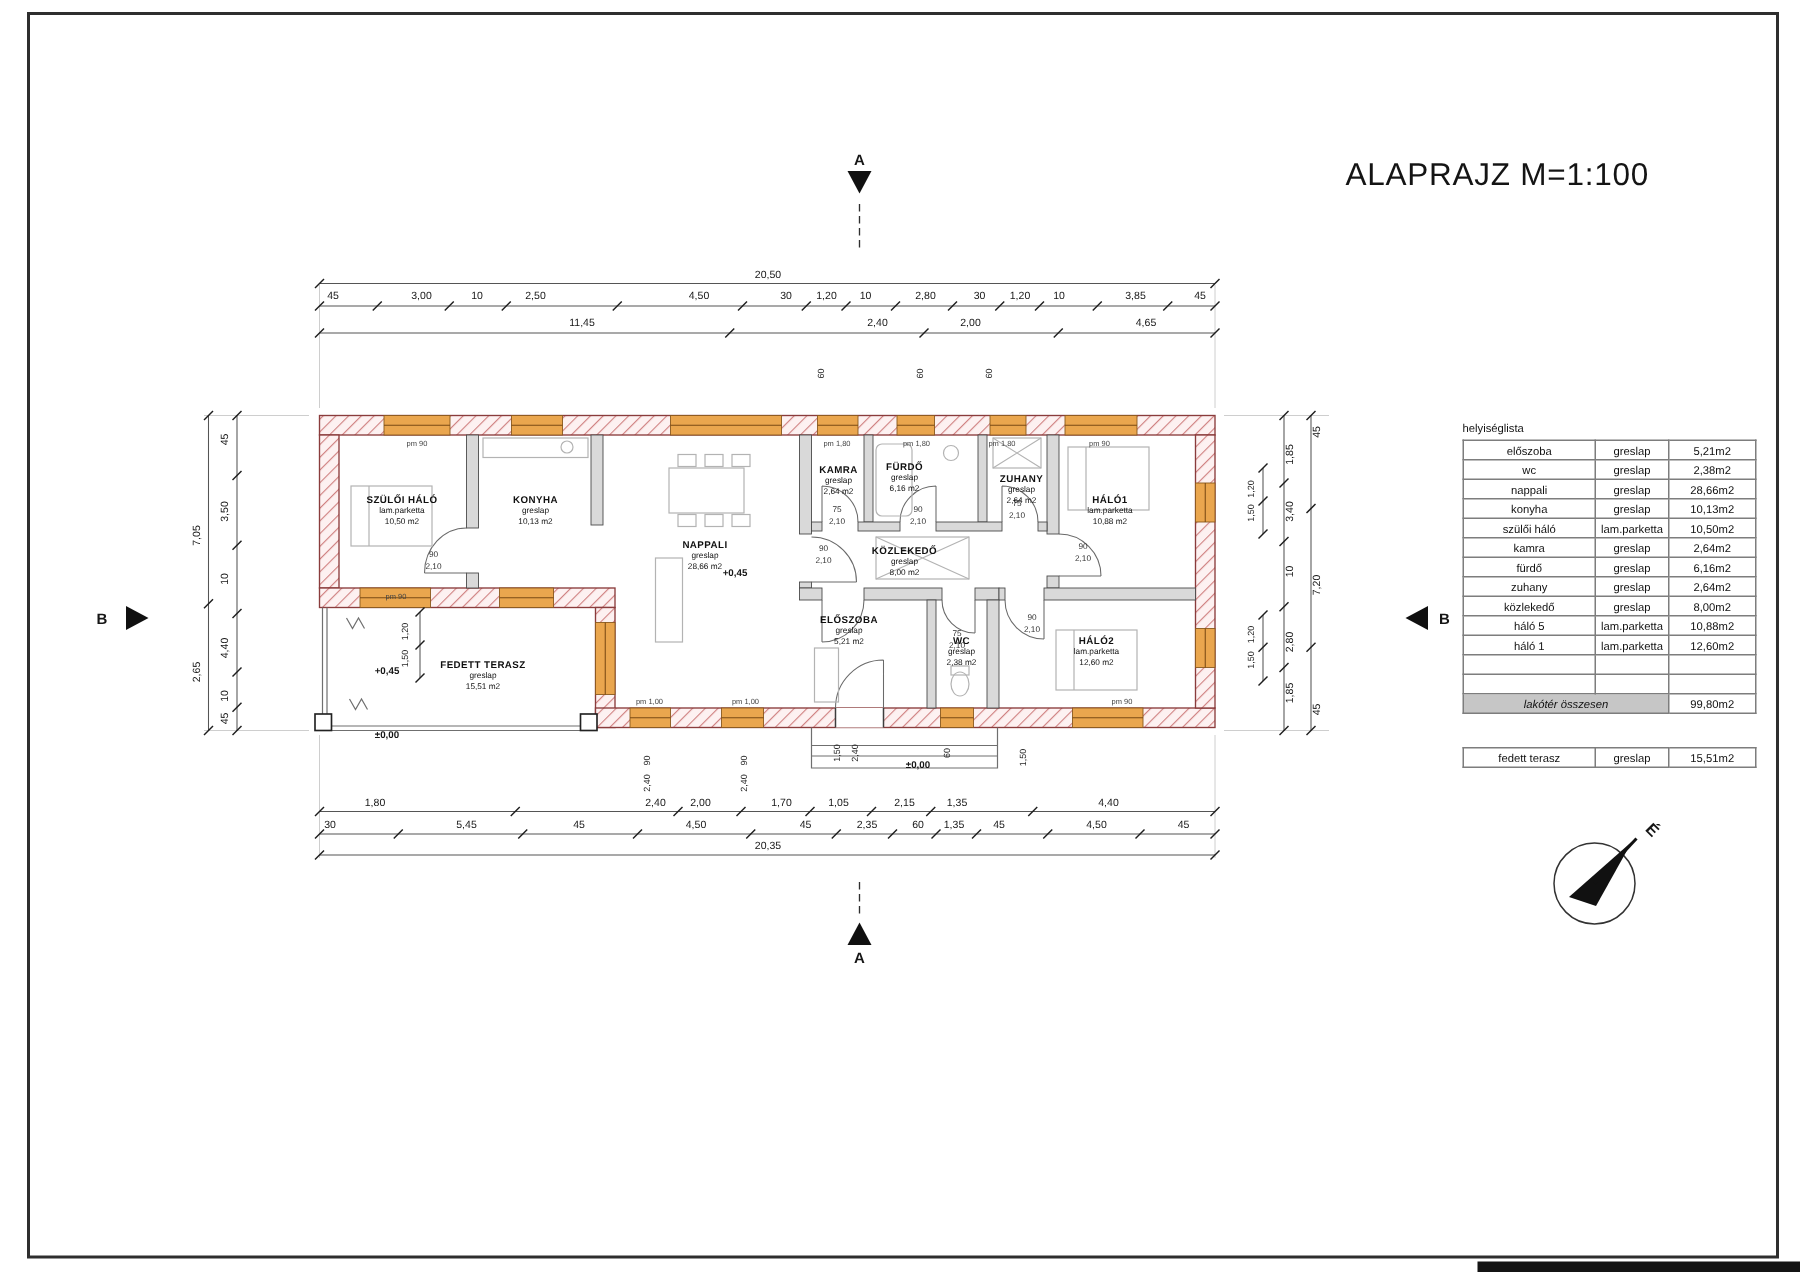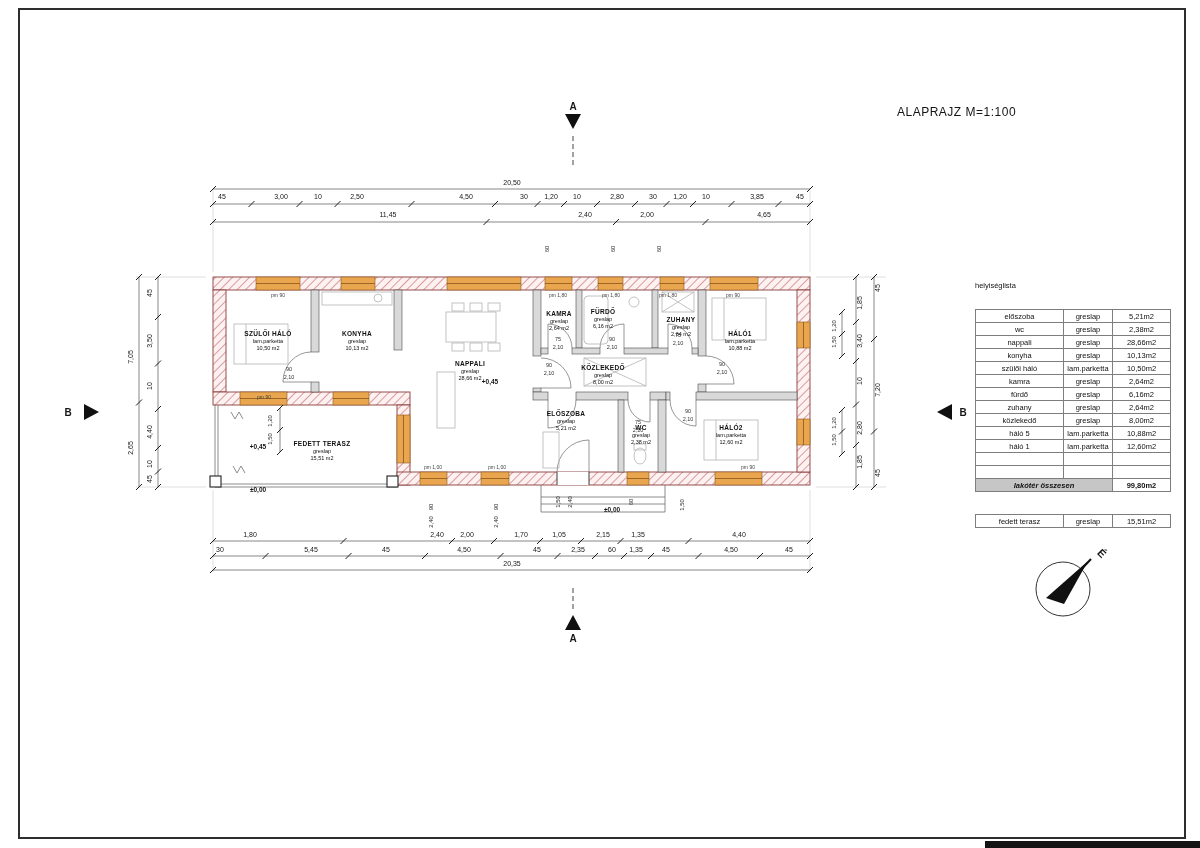--- a/index.html
+++ b/index.html
@@ -1,19 +1,19 @@
 <!DOCTYPE html>
 <html><head>
 <meta charset="utf-8">
 <style>
   *{margin:0;padding:0;box-sizing:border-box}
   html,body{width:1200px;height:848px;background:#ffffff;font-family:"Liberation Sans",sans-serif;overflow:hidden}
   .page{position:absolute;left:0;top:0;width:1200px;height:848px;background:#fff}
   .frame{position:absolute;left:18px;top:8px;width:1168px;height:831px;border:2px solid #2e2e2e}
-  .title{position:absolute;left:897px;top:105px;font-size:12px;color:#141414;letter-spacing:.5px;white-space:nowrap}
+  .title{position:absolute;left:897px;top:105px;font-size:21px;color:#141414;letter-spacing:.5px;white-space:nowrap}
   svg.plan{position:absolute;left:0;top:0}
 
   
   .ext rect{fill:url(#hatch);stroke:#8a3c3c;stroke-width:.9}
   .int rect{fill:#d9d9d9;stroke:#4b4b4b;stroke-width:.6}
   .win rect{fill:#eaa64e;stroke:#8a5a1e;stroke-width:.6}
   .win line{stroke:#7a4a14;stroke-width:.7}
   .door path{fill:none;stroke:#6a6a6a;stroke-width:.7}
   .door rect{fill:#ffffff;stroke:none}
   .door line{stroke:#3d3d3d;stroke-width:1}
@@ -36,25 +36,25 @@
   .north-e{font-size:11px;font-weight:700;text-anchor:middle}
 
   
   .labels{position:absolute;left:0;top:0;width:1200px;height:848px;pointer-events:none}
   .room-label{position:absolute;width:90px;text-align:center;color:#101010}
   .room-label .rn{font-size:6.5px;font-weight:600;letter-spacing:.3px;line-height:8px;white-space:nowrap}
   .room-label .rm{font-size:5.5px;line-height:6.5px;white-space:nowrap}
 
   
   .room-table{position:absolute;left:975px;top:281px;width:184px}
-  .rt-title{font-size:7.5px;color:#111;margin-bottom:19px}
+  .rt-title{font-size:7.5px;color:#111;margin-bottom:3px}
   table.rt{border-collapse:collapse;width:182px;table-layout:fixed}
   table.rt td{border:1px solid #7d7d7d;height:13px;font-size:7.5px;text-align:center;color:#111;padding:0 2px;overflow:hidden;white-space:nowrap}
   td.c0{width:88px}td.c1{width:49px}td.c2{width:58px}
-  tr.total td{font-weight:700}
+  tr.total td{font-weight:400}
   tr.total td.tot0{background:#c6c6c6;font-style:italic}
   table.terrace{margin-top:22px}
   .strip{position:absolute;left:985px;top:841px;width:215px;height:7px;background:#141414}
 </style>
 </head>
 <body>
 
 <div class="page">
   <div class="frame"></div>
   <div class="title">ALAPRAJZ M=1:100</div>

